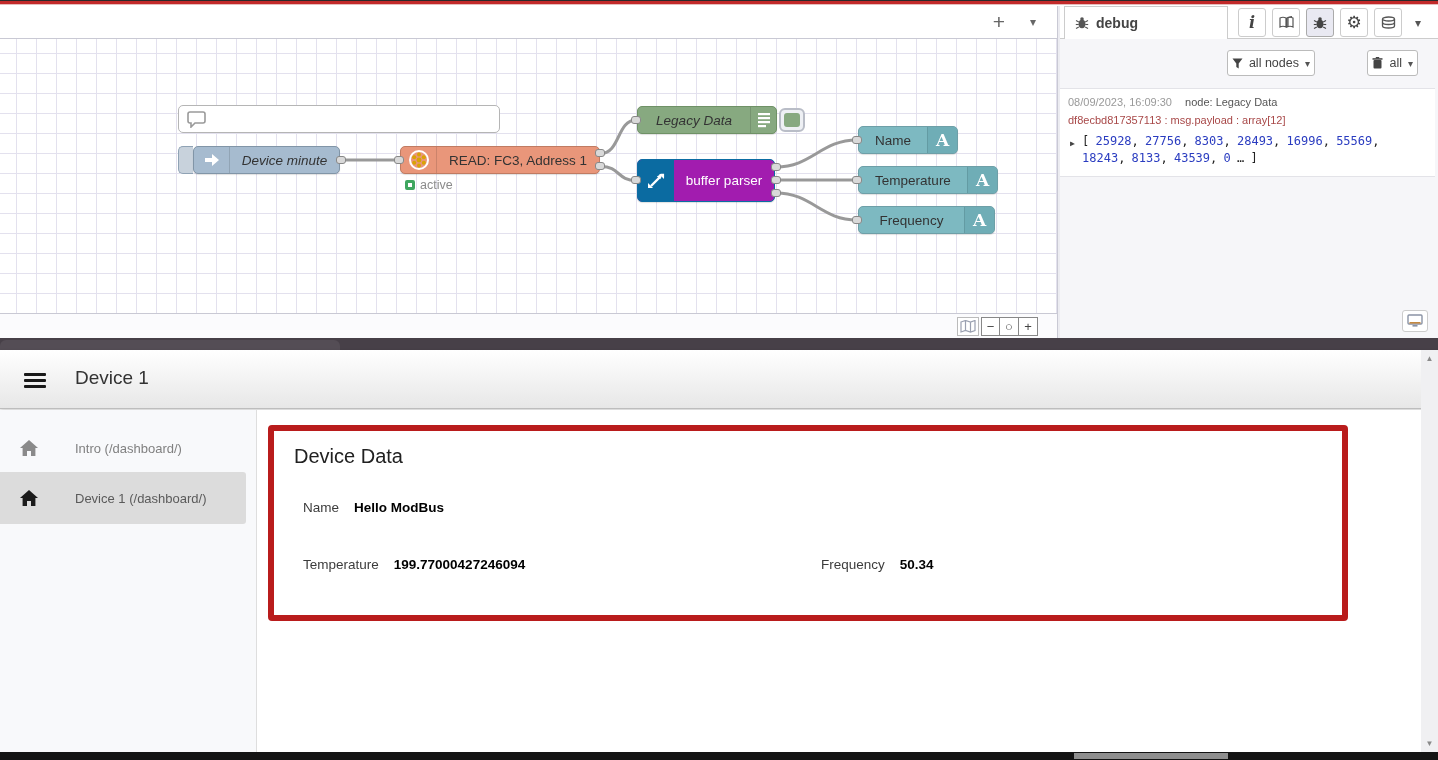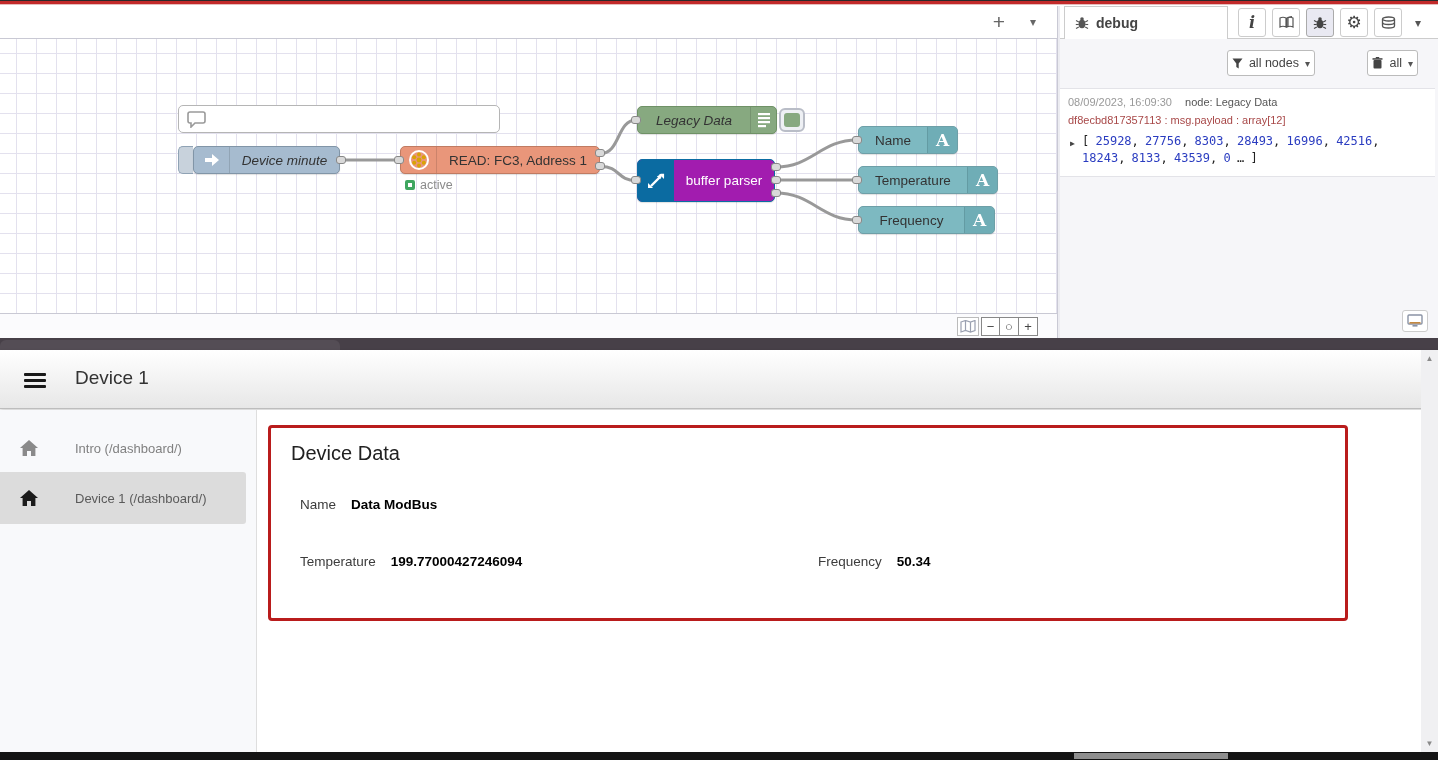--- a/index.html
+++ b/index.html
@@ -127,21 +127,21 @@
   .dash-sidebar { position:absolute; left:0; top:0; width:257px; height:342px; background:#f8f9fb;
     border-right:1px solid #dedede; }
   .nav-item { position:absolute; left:0; width:246px; height:48px; display:flex; align-items:center; cursor:pointer; }
   .nav-item .home-wrap { width:18px; margin-left:20px; display:flex; }
   .nav-item .nav-lbl { margin-left:37px; font-size:13px; color:#808080; }
   .nav-item.sel { background:#dcdcdc; border-radius:0 3px 3px 0; height:52px; }
   .nav-item.sel .nav-lbl { color:#5a5a5a; }
 
   .dash-main { position:absolute; left:257px; top:0; width:1164px; height:342px; background:#fff; }
   .card { position:absolute; left:11px; top:15px; width:1080px; height:196px; background:#fff;
-    border:3px solid #b91c1c; border-radius:4px; }
+    border:6px solid #b91c1c; border-radius:4px; }
   .card-title { position:absolute; left:20px; top:14px; font-size:20px; color:#212121; }
   .field { position:absolute; display:flex; align-items:baseline; gap:15px; font-size:13.5px; }
   .field .f-lbl { color:#3c3c3c; }
   .field .f-val { font-weight:bold; color:#000; }
   .f-name { left:29px; top:69px; }
   .f-temp { left:29px; top:126px; }
   .f-freq { left:547px; top:126px; }
 
   .v-scroll { position:absolute; left:1421px; top:12px; width:17px; height:402px; background:#f0f0f2; }
   .v-scroll .sc-up   { position:absolute; top:4px;  left:0; width:17px; text-align:center; font-size:8px; color:#8a8a8a; }
@@ -358,21 +358,21 @@
 
       <div class="msg-list">
         <div class="msg">
           <div class="msg-meta">
             <span>08/09/2023, 16:09:30</span>
             <span class="msg-node">node: Legacy Data</span>
           </div>
           <div class="msg-path">df8ecbd817357113 : msg.payload : array[12]</div>
           <div class="msg-payload">
             <span class="tri">▶</span>
-            <span id="payload-body">[ <span class="num">25928</span>, <span class="num">27756</span>, <span class="num">8303</span>, <span class="num">28493</span>, <span class="num">16996</span>, <span class="num">42516</span>, <span class="num">18243</span>, <span class="num">8133</span>, <span class="num">43539</span>, <span class="num">0</span> … ]</span>
+            <span id="payload-body">[ <span class="num">25928</span>, <span class="num">27756</span>, <span class="num">8303</span>, <span class="num">28493</span>, <span class="num">16996</span>, <span class="num">55569</span>, <span class="num">18243</span>, <span class="num">8133</span>, <span class="num">43539</span>, <span class="num">0</span> … ]</span>
           </div>
         </div>
       </div>
 
       <div class="monitor-btn">
         <svg width="16" height="14" viewBox="0 0 16 14">
           <rect x="1" y="1" width="14" height="9" rx="1" fill="none" stroke="#8a93a5" stroke-width="1.4"></rect>
           <rect x="2.5" y="8" width="11" height="1.6" fill="#c4883f"></rect>
           <rect x="5.5" y="11" width="5" height="1.6" fill="#8a93a5"></rect>
         </svg>
@@ -412,21 +412,21 @@
           </span>
           <span class="nav-lbl">Device 1 (/dashboard/)</span>
         </div>
       </div>
 
       <div class="dash-main">
         <div class="card">
           <div class="card-title">Device Data</div>
           <div class="field f-name">
             <span class="f-lbl">Name</span>
-            <span class="f-val">Data ModBus</span>
+            <span class="f-val">Hello ModBus</span>
           </div>
           <div class="field f-temp">
             <span class="f-lbl">Temperature</span>
             <span class="f-val">199.77000427246094</span>
           </div>
           <div class="field f-freq">
             <span class="f-lbl">Frequency</span>
             <span class="f-val">50.34</span>
           </div>
         </div>

